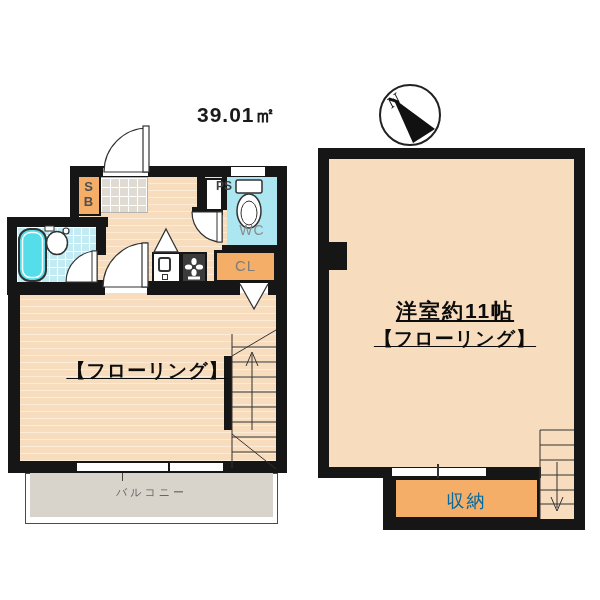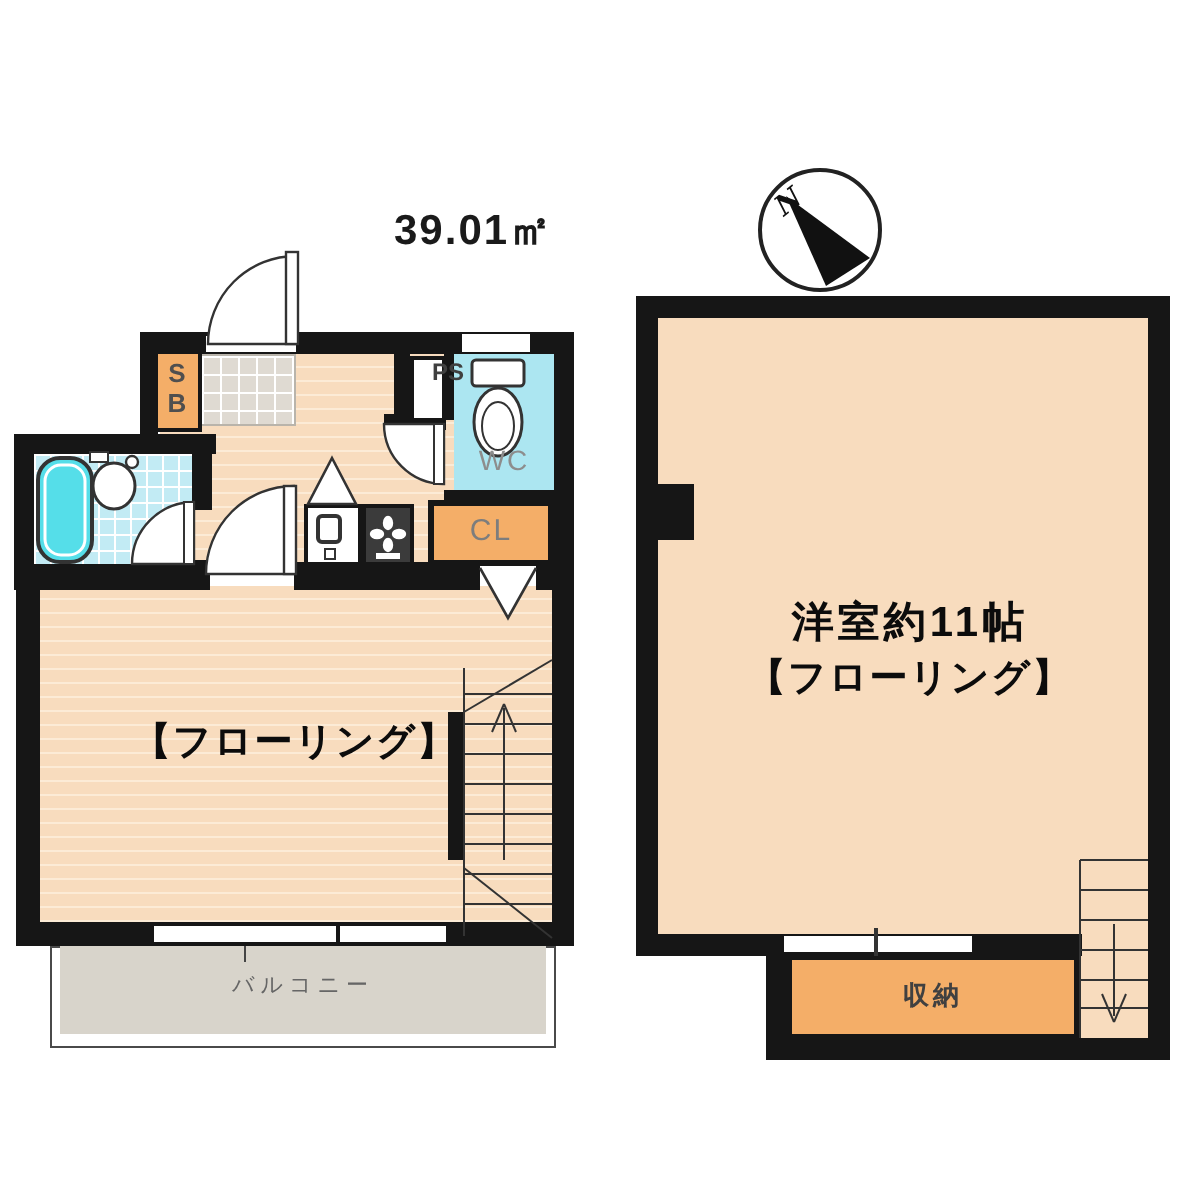--- a/index.html
+++ b/index.html
@@ -14,21 +14,21 @@
     background-size:9px 9px;border:1px solid #b9b4ab;z-index:3;}
   .tiles-cyan{background-color:#C2EBF4;
     background-image:linear-gradient(#ffffff 1px,transparent 1px),linear-gradient(90deg,#ffffff 1px,transparent 1px);
     background-size:8px 8px;z-index:3;}
   .cyan{background:#ACE6F1;z-index:3;}
   .orange{background:#F4AE68;border:2px solid #161616;z-index:3;}
   .whitebox{background:#fff;border:2px solid #161616;z-index:3;}
   .opening{background:#fff;border-top:1px solid #161616;border-bottom:1px solid #161616;z-index:4;}
   .lbl{color:#555;z-index:6;text-align:center;}
   .stacked{word-break:break-all;line-height:1.15;font-weight:bold;}
-  .roomname{z-index:6;text-align:center;color:#0c0c0c;}
+  .roomname{z-index:6;text-align:center;color:#0c0c0c;text-decoration:underline;}
   .roomname .l1{font-size:21px;font-weight:600;letter-spacing:2px;}
   .roomname .l2{font-size:19px;font-weight:600;margin-top:1px;letter-spacing:1px;}
   svg{position:absolute;left:0;top:0;z-index:5;pointer-events:none;}
 </style>
 </head>
 <body>
 
 <div id="canvas">
 
   <div class="abs" style="left:197px;top:101px;width:120px;font-size:21px;color:#1a1a1a;letter-spacing:1px;z-index:6;font-weight:bold;">39.01㎡</div>
@@ -92,21 +92,21 @@
   <div class="abs wall" style="left:318px;top:148px;width:267px;height:11px;"></div>
   <div class="abs wall" style="left:318px;top:148px;width:11px;height:330px;"></div>
   <div class="abs wall" style="left:574px;top:148px;width:11px;height:382px;"></div>
   <div class="abs wall" style="left:318px;top:467px;width:76px;height:11px;"></div>
   <div class="abs wall" style="left:383px;top:467px;width:10px;height:63px;"></div>
   <div class="abs wall" style="left:383px;top:519px;width:202px;height:11px;"></div>
   <div class="abs wall" style="left:485px;top:467px;width:56px;height:11px;"></div>
   <div class="abs wall" style="left:329px;top:242px;width:18px;height:28px;"></div>
 
   <div class="abs orange" style="left:393px;top:477px;width:147px;height:43px;border-width:3px;"></div>
-  <div class="abs lbl" style="left:393px;top:489px;width:147px;font-size:13px;letter-spacing:2px;color:#404040;font-weight:bold;">収納</div>
+  <div class="abs lbl" style="left:393px;top:489px;width:147px;font-size:18px;letter-spacing:2px;color:#0369a1;">収納</div>
   <div class="abs opening" style="left:392px;top:467px;width:94px;height:10px;"></div>
   <div class="abs" style="left:437px;top:464px;width:2px;height:14px;background:#333;z-index:4;"></div>
 
   <div class="abs roomname" style="left:365px;top:297px;width:180px;">
     <div class="l1">洋室約11帖</div>
     <div class="l2">【フローリング】</div>
   </div>
 
   <svg width="600" height="600" viewBox="0 0 600 600">
 

